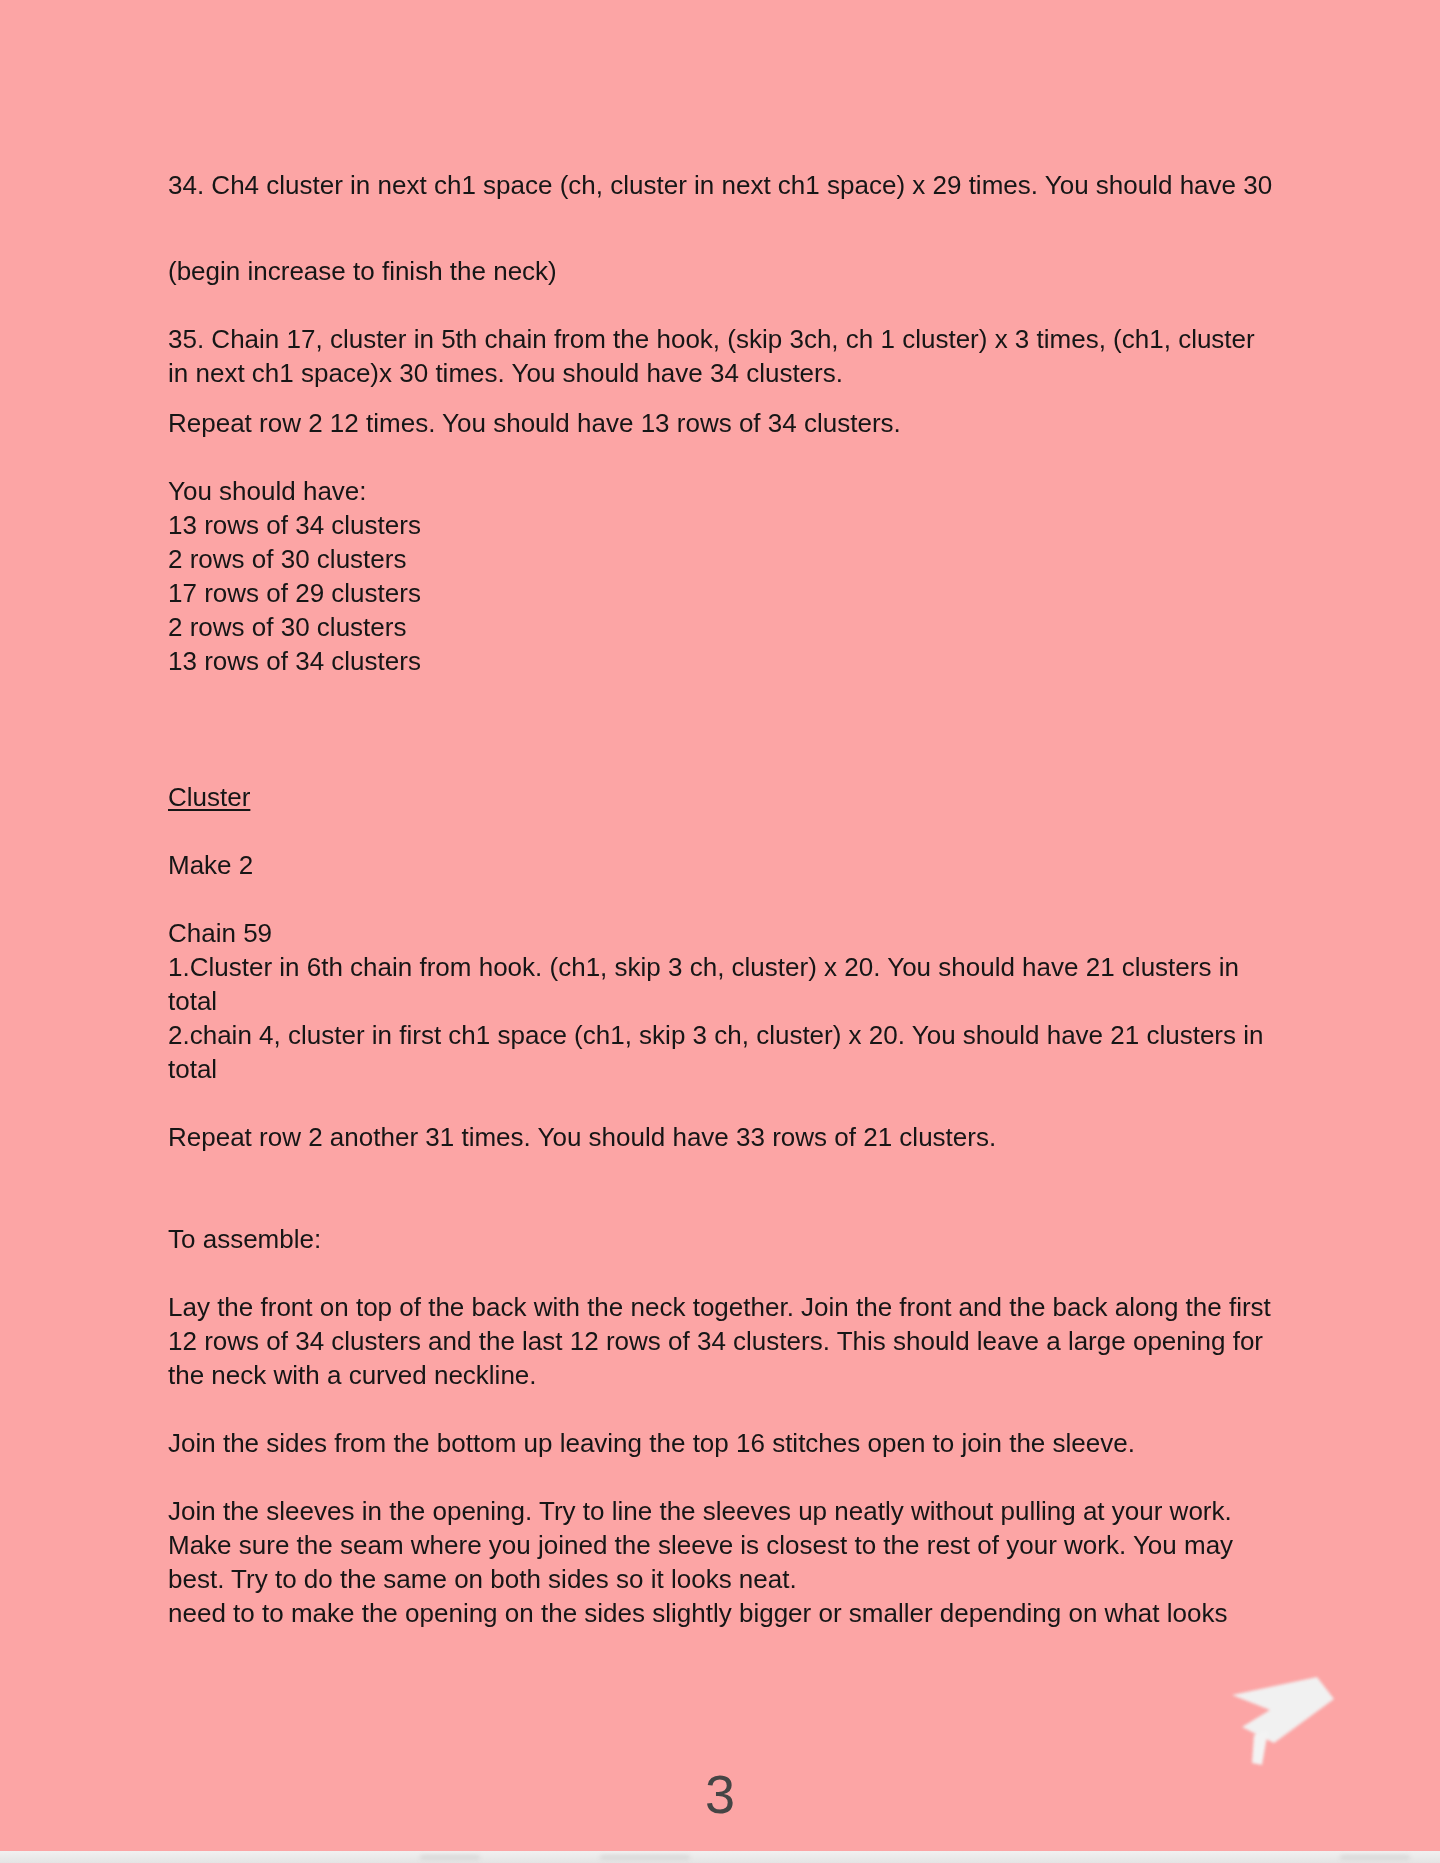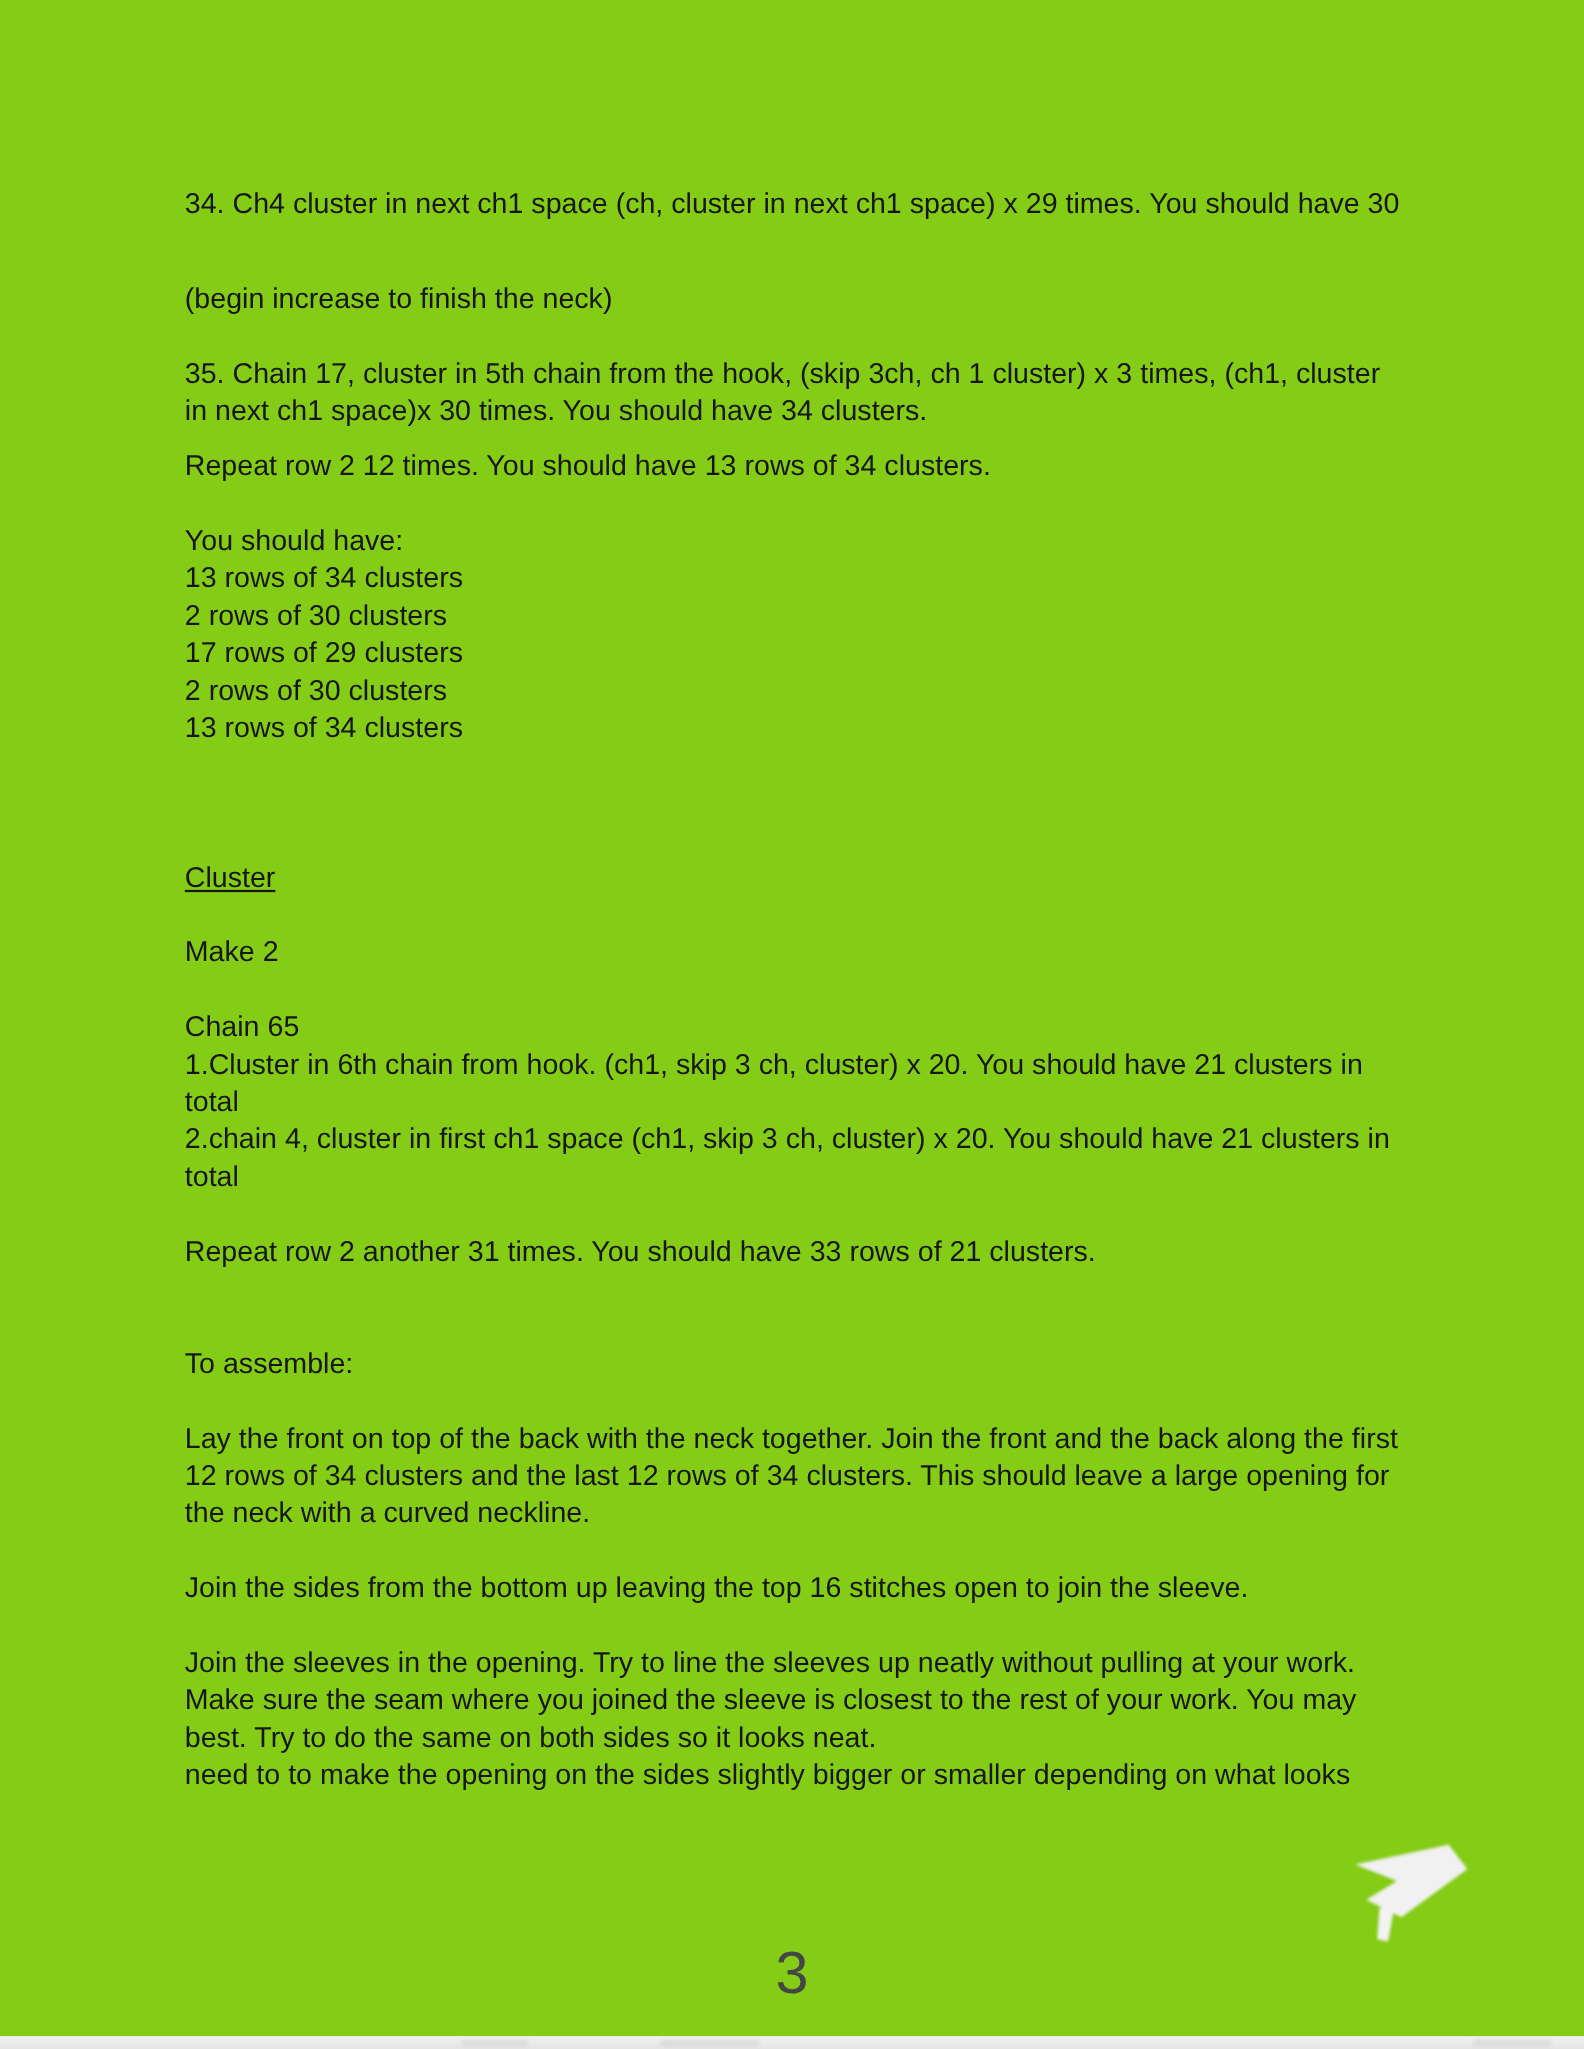--- a/index.html
+++ b/index.html
@@ -1,20 +1,20 @@
 <!DOCTYPE html>
 <html><head>
 <meta charset="utf-8">
 <style>
   html, body { margin: 0; padding: 0; background: #ffffff; }
   .page {
     position: relative;
     width: 1440px;
     height: 1863px;
-    background: #84cc16;
+    background: #fca5a5;
     overflow: hidden;
     font-family: "Liberation Sans", "DejaVu Sans", sans-serif;
     color: #161616;
   }
   .content {
     position: absolute;
     left: 168px;
     top: 168px;
     width: 1140px;
     font-size: 26px;
@@ -93,21 +93,21 @@
         <div class="line">2 rows of 30 clusters</div>
         <div class="line">13 rows of 34 clusters</div>
       </div>
       <div class="para underlined" style="margin-top: 102px;">
         <div class="line">Cluster</div>
       </div>
       <div class="para" style="margin-top: 34px;">
         <div class="line">Make 2</div>
       </div>
       <div class="para" style="margin-top: 34px;">
-        <div class="line">Chain 65</div>
+        <div class="line">Chain 59</div>
         <div class="line">1.Cluster in 6th chain from hook. (ch1, skip 3 ch, cluster) x 20. You should have 21 clusters in</div>
         <div class="line">total</div>
         <div class="line">2.chain 4, cluster in first ch1 space (ch1, skip 3 ch, cluster) x 20. You should have 21 clusters in</div>
         <div class="line">total</div>
       </div>
       <div class="para" style="margin-top: 34px;">
         <div class="line">Repeat row 2 another 31 times. You should have 33 rows of 21 clusters.</div>
       </div>
       <div class="para" style="margin-top: 68px;">
         <div class="line">To assemble:</div>

